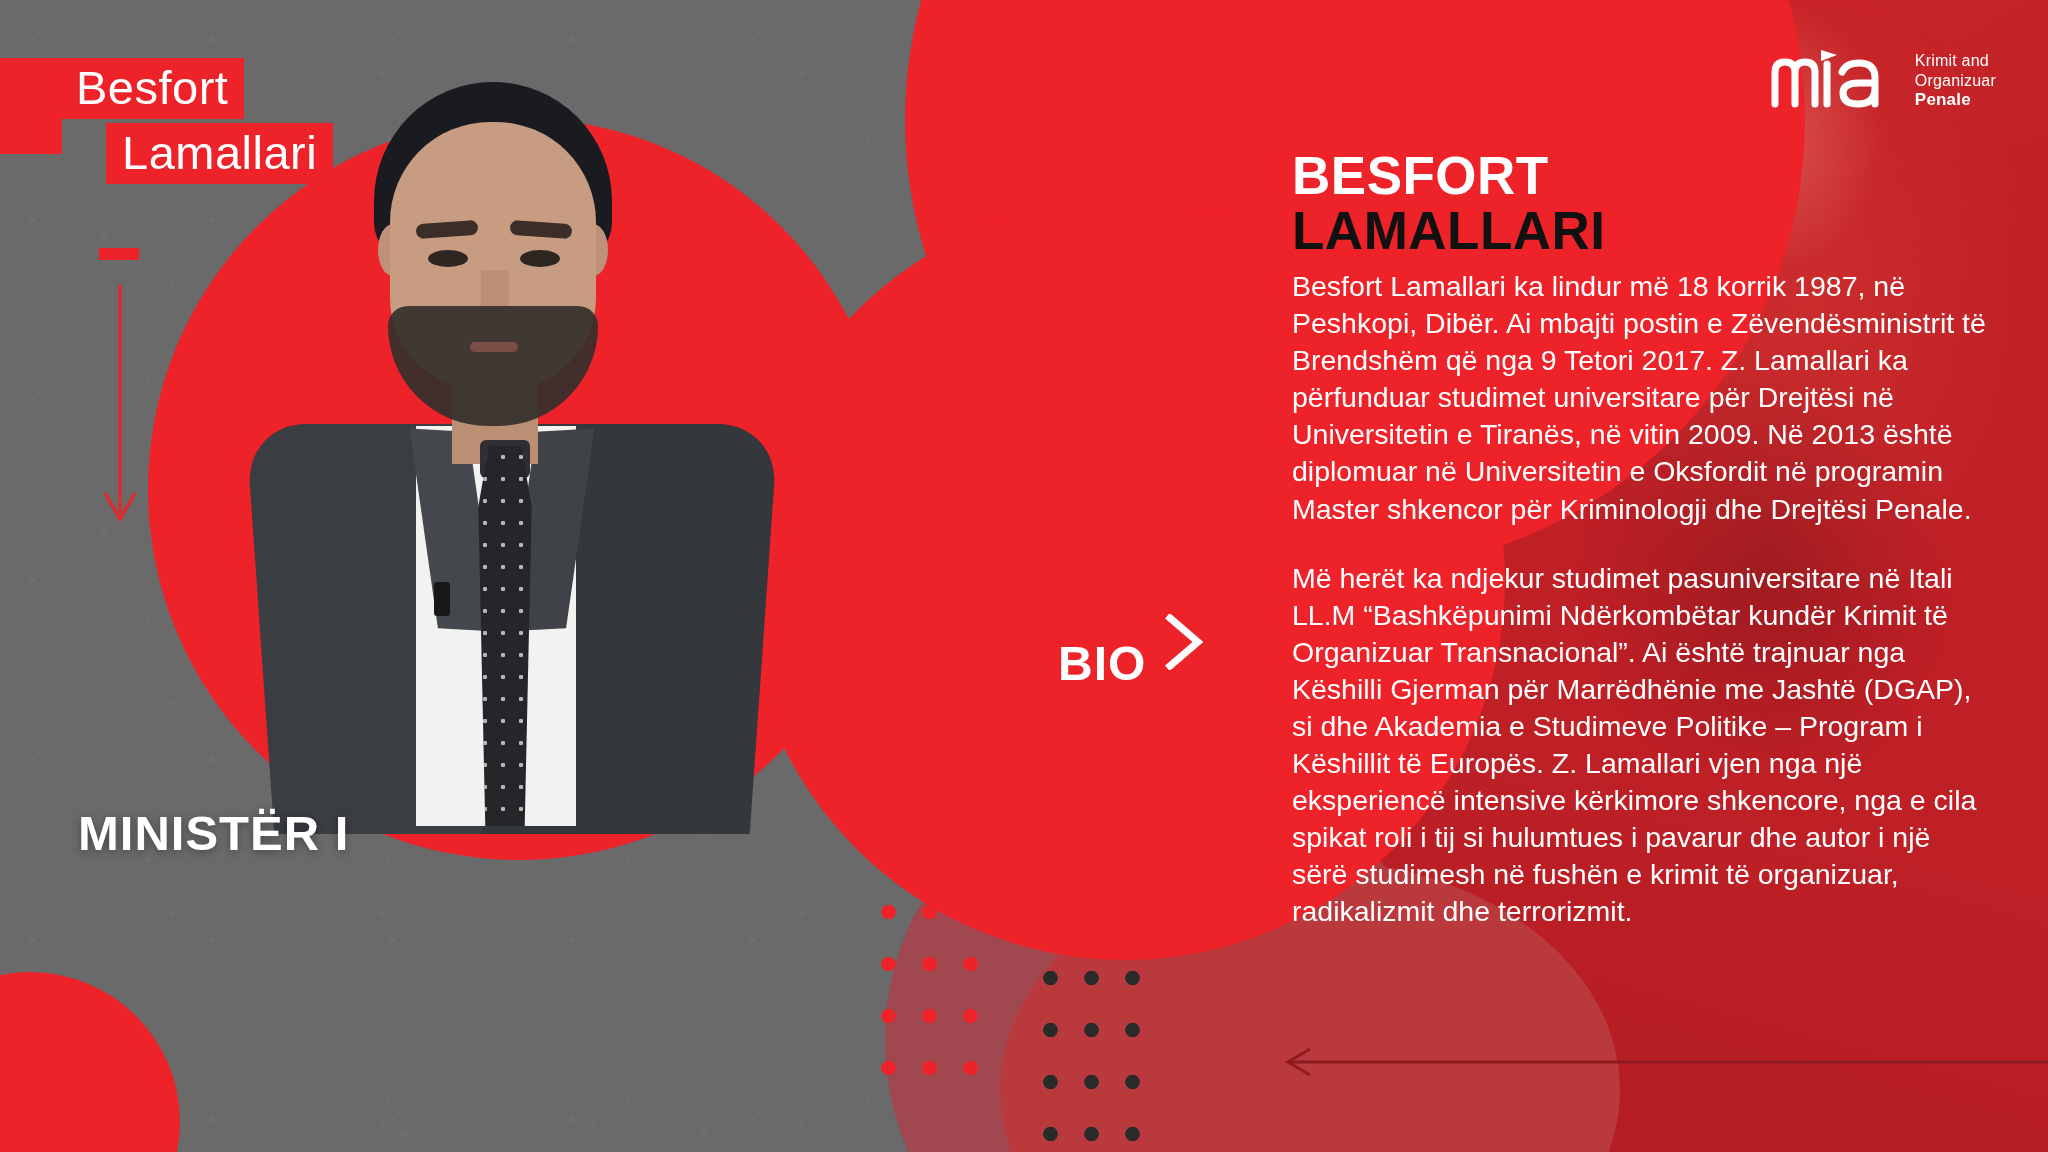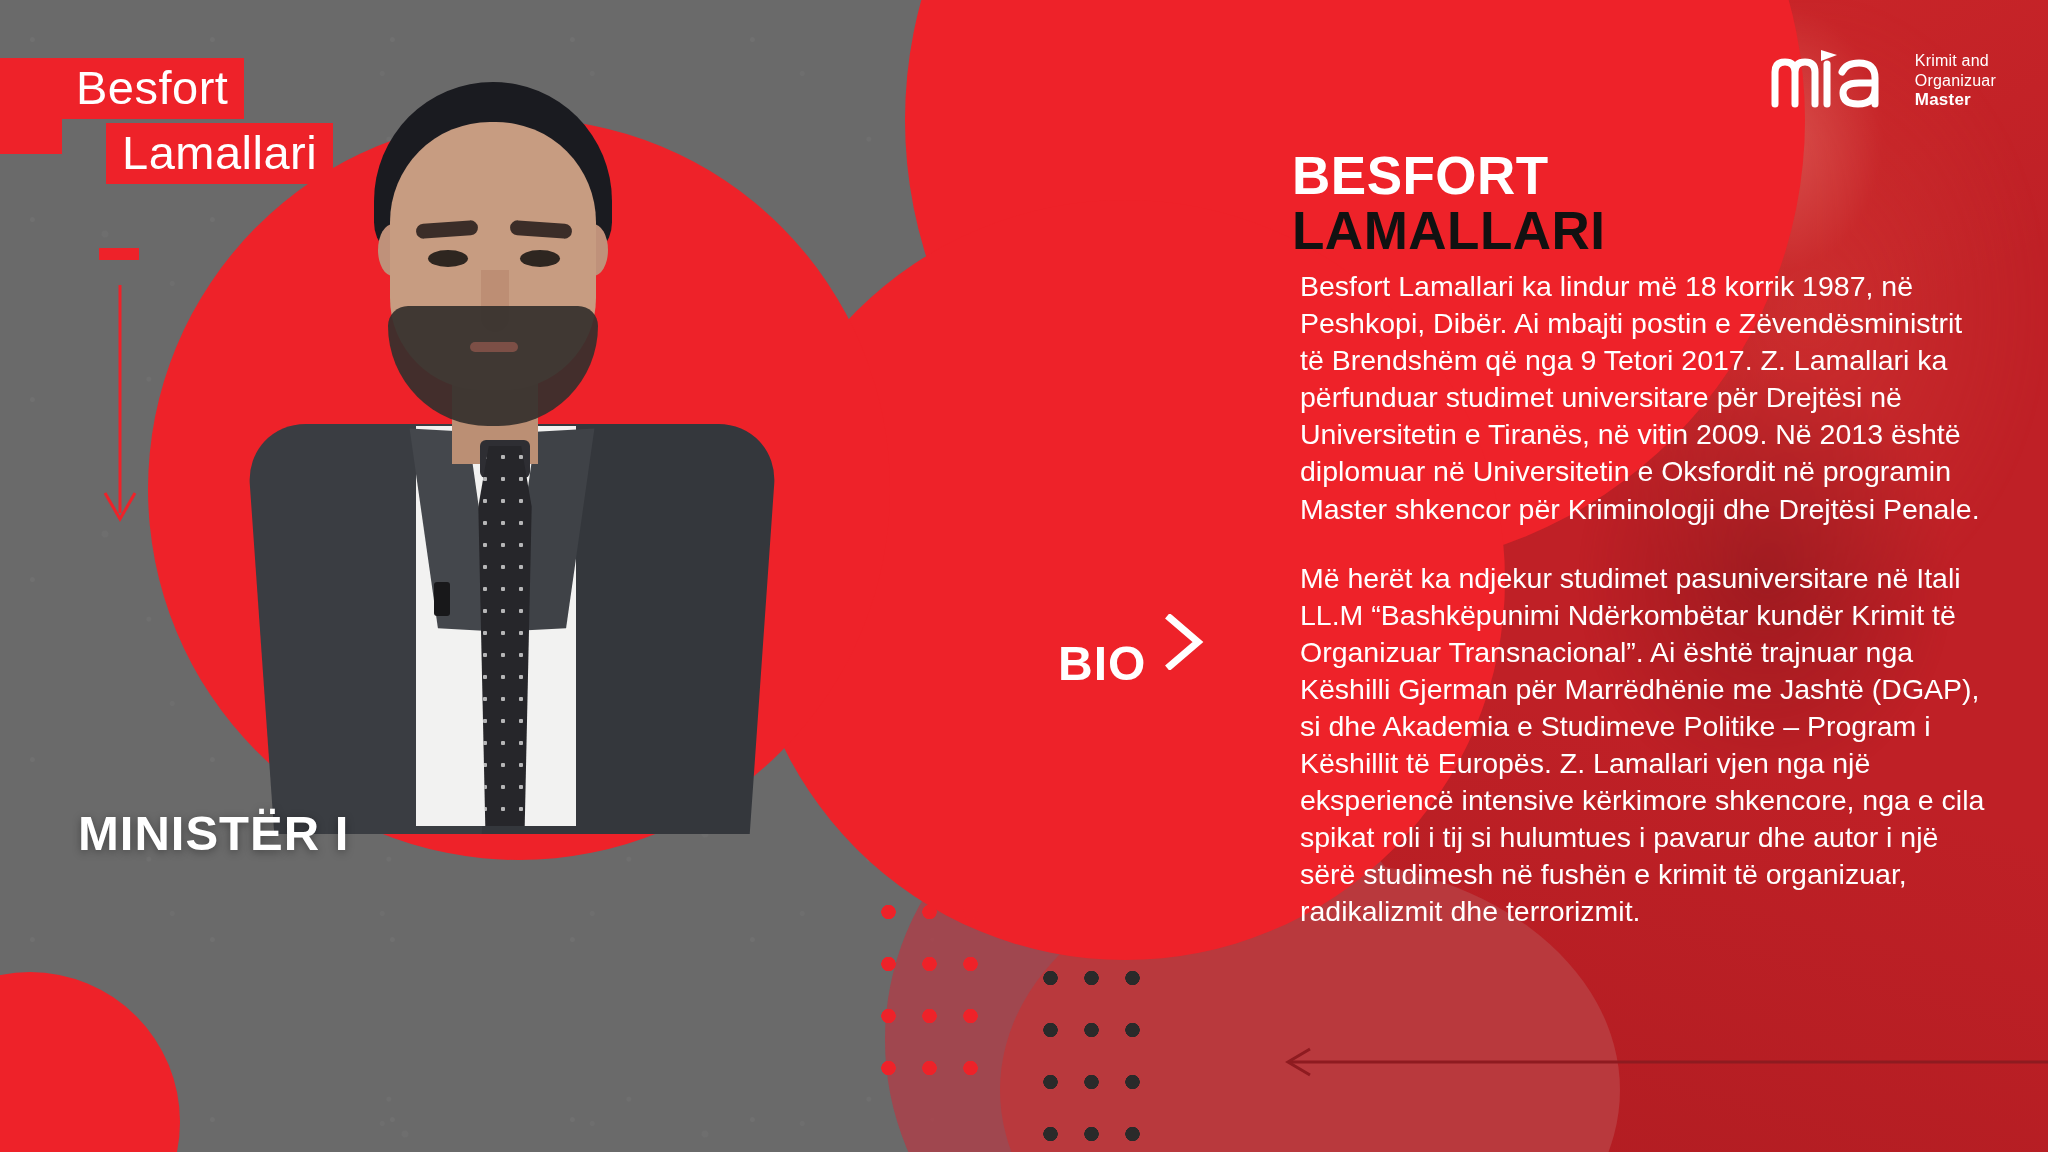--- a/index.html
+++ b/index.html
@@ -280,21 +280,21 @@
     letter-spacing:.5px;
     text-transform:uppercase;
     margin:0 0 10px 0;
   }
   .bio-head .first { color:#ffffff; display:block; }
   .bio-head .last  { color:#111111; display:block; }
   .bio-para {
     color:#ffffff;
     font-size:28.5px;
     line-height:1.30;
-    margin:0 0 32px 8px;
+    margin:0 0 32px 0;
   }
 
   
   .left-arrow {
     position:absolute;
     left:1280px; top:1045px;
     width:768px; height:34px;
   }
 </style>
 </head>
@@ -377,21 +377,21 @@
         <line x1="56" y1="14" x2="56" y2="54" stroke="#ffffff" stroke-width="7" stroke-linecap="round"></line>
 
         <polygon points="50,0 66,5 50,11" fill="#ffffff"></polygon>
 
         <path d="M104,54 L104,28 Q104,13 88,13 Q75,13 71,22 M104,38 Q104,54 87,54 Q72,54 72,43 Q72,33 88,33 L104,33" fill="none" stroke="#ffffff" stroke-width="7" stroke-linecap="round"></path>
       </svg>
     </div>
     <div class="mia-tagline">
       <div>Krimit and</div>
       <div>Organizuar</div>
-      <div class="bold">Master</div>
+      <div class="bold">Penale</div>
     </div>
   </div>
 
   <div class="bio-panel">
     <h1 class="bio-head">
       <span class="first">BESFORT</span>
       <span class="last">LAMALLARI</span>
     </h1>
     <p class="bio-para">Besfort Lamallari ka lindur më 18 korrik 1987, në Peshkopi, Dibër. Ai mbajti postin e Zëvendësministrit të Brendshëm që nga 9 Tetori 2017. Z. Lamallari ka përfunduar studimet universitare për Drejtësi në Universitetin e Tiranës, në vitin 2009. Në 2013 është diplomuar në Universitetin e Oksfordit në programin Master shkencor për Kriminologji dhe Drejtësi Penale.</p>
     <p class="bio-para">Më herët ka ndjekur studimet pasuniversitare në Itali LL.M “Bashkëpunimi Ndërkombëtar kundër Krimit të Organizuar Transnacional”. Ai është trajnuar nga Këshilli Gjerman për Marrëdhënie me Jashtë (DGAP), si dhe Akademia e Studimeve Politike – Program i Këshillit të Europës. Z. Lamallari vjen nga një eksperiencë intensive kërkimore shkencore, nga e cila spikat roli i tij si hulumtues i pavarur dhe autor i një sërë studimesh në fushën e krimit të organizuar, radikalizmit dhe terrorizmit.</p>

